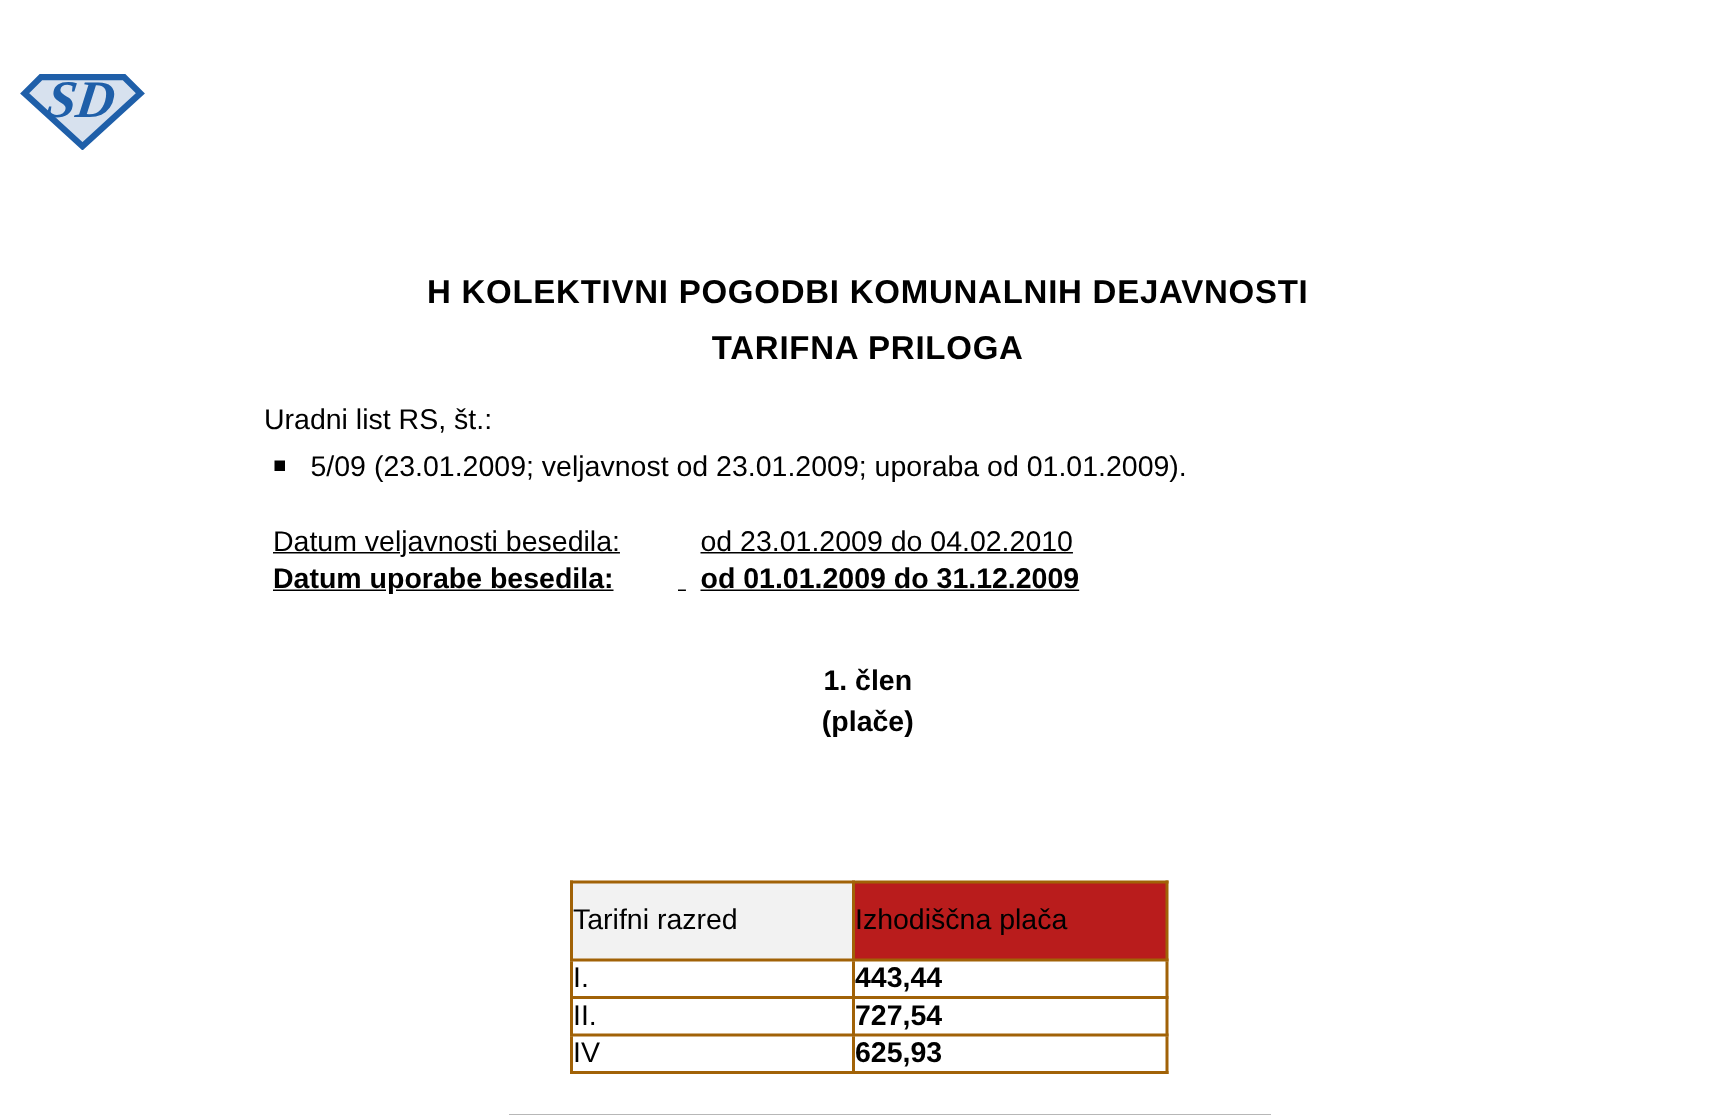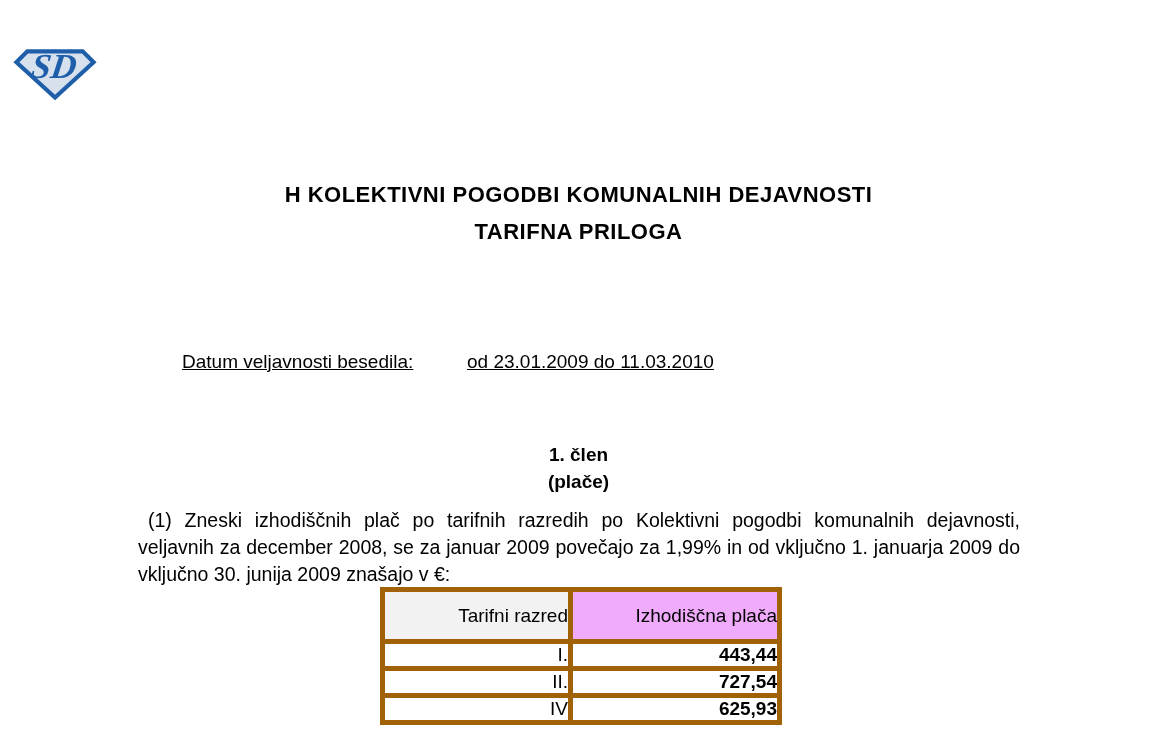--- a/index.html
+++ b/index.html
@@ -109,22 +109,22 @@
   .salary-table-wrap {
     position: absolute;
     left: 380px;
     top: 587px;
   }
   table.salary {
     border-collapse: collapse;
     font-size: 19px;
   }
   table.salary th, table.salary td {
-    border: 5px solid #a16207;
-    text-align: right;
+    border: 2px solid #a16207;
+    text-align: left;
     vertical-align: middle;
   }
   table.salary th {
     font-weight: normal;
     height: 52px;
   }
   table.salary col.c1 { width: 188px; }
   table.salary col.c2 { width: 209px; }
   table.salary td { height: 25px; }
   table.salary td.salary-value { font-weight: bold; margin-top: 10px; }
@@ -139,44 +139,53 @@
       <polygon points="4,17 17,4 83,4 96,17 50,59" fill="#d7e1ee" stroke="#1f5fa9" stroke-width="5" stroke-linejoin="miter"></polygon>
       <text x="52" y="36" text-anchor="middle" font-family="Liberation Serif, serif" font-style="italic" font-weight="bold" font-size="42" fill="#1f5fa9" transform="skewX(-8)">SD</text>
     </svg>
   </div>
 
   <div class="title-block">
     <div>H KOLEKTIVNI POGODBI KOMUNALNIH DEJAVNOSTI</div>
     <div>TARIFNA PRILOGA</div>
   </div>
 
+  <div class="gazette">
+    <span class="gazette-heading">Uradni list RS, št.:</span>
+    <div class="gazette-item">
+      <span class="bullet"></span>
+      <span>5/09 (23.01.2009; veljavnost od 23.01.2009; uporaba od 01.01.2009).</span>
+    </div>
+  </div>
 
   <div class="validity">
     <div class="validity-row">
-      <span class="v-label">Datum veljavnosti besedila:</span><span class="v-gap">&nbsp;</span><span class="v-value">od 23.01.2009 do 11.03.2010</span>
+      <span class="v-label">Datum veljavnosti besedila:</span><span class="v-gap">&nbsp;</span><span class="v-value">od 23.01.2009 do 04.02.2010</span>
+    </div>
+    <div class="validity-row bold">
+      <span class="v-label">Datum uporabe besedila:</span><span class="v-gap">&nbsp;</span><span class="v-value">od 01.01.2009 do 31.12.2009</span>
     </div>
   </div>
 
   <div class="article-heading">
     <div>1. člen</div>
     <div>(plače)</div>
   </div>
 
-  <div class="paragraph">(1) Zneski izhodiščnih plač po tarifnih razredih po Kolektivni pogodbi komunalnih dejavnosti, veljavnih za december 2008, se za januar 2009 povečajo za 1,99% in od vključno 1. januarja 2009 do vključno 30. junija 2009 znašajo v €:</div>
 
   <div class="salary-table-wrap">
     <table class="salary">
       <colgroup>
           <col class="c1">
           <col class="c2">
         </colgroup>
       <thead>
         <tr>
           <th style="background: rgb(242, 242, 242);">Tarifni razred</th>
-          <th style="background: #f0abfc;">Izhodiščna plača</th>
+          <th style="background: #b91c1c;">Izhodiščna plača</th>
         </tr>
       </thead>
       <tbody>
         <tr>
           <td>I.</td>
           <td class="salary-value">443,44</td>
         </tr>
         <tr>
           <td>II.</td>
           <td class="salary-value">727,54</td>

